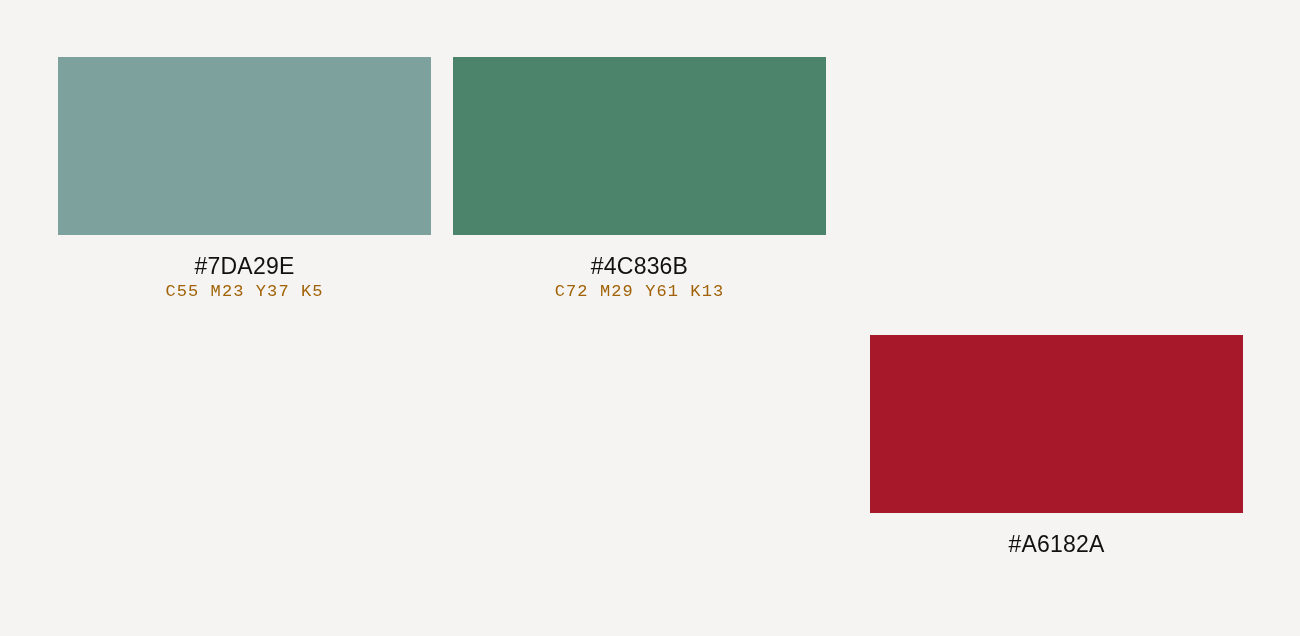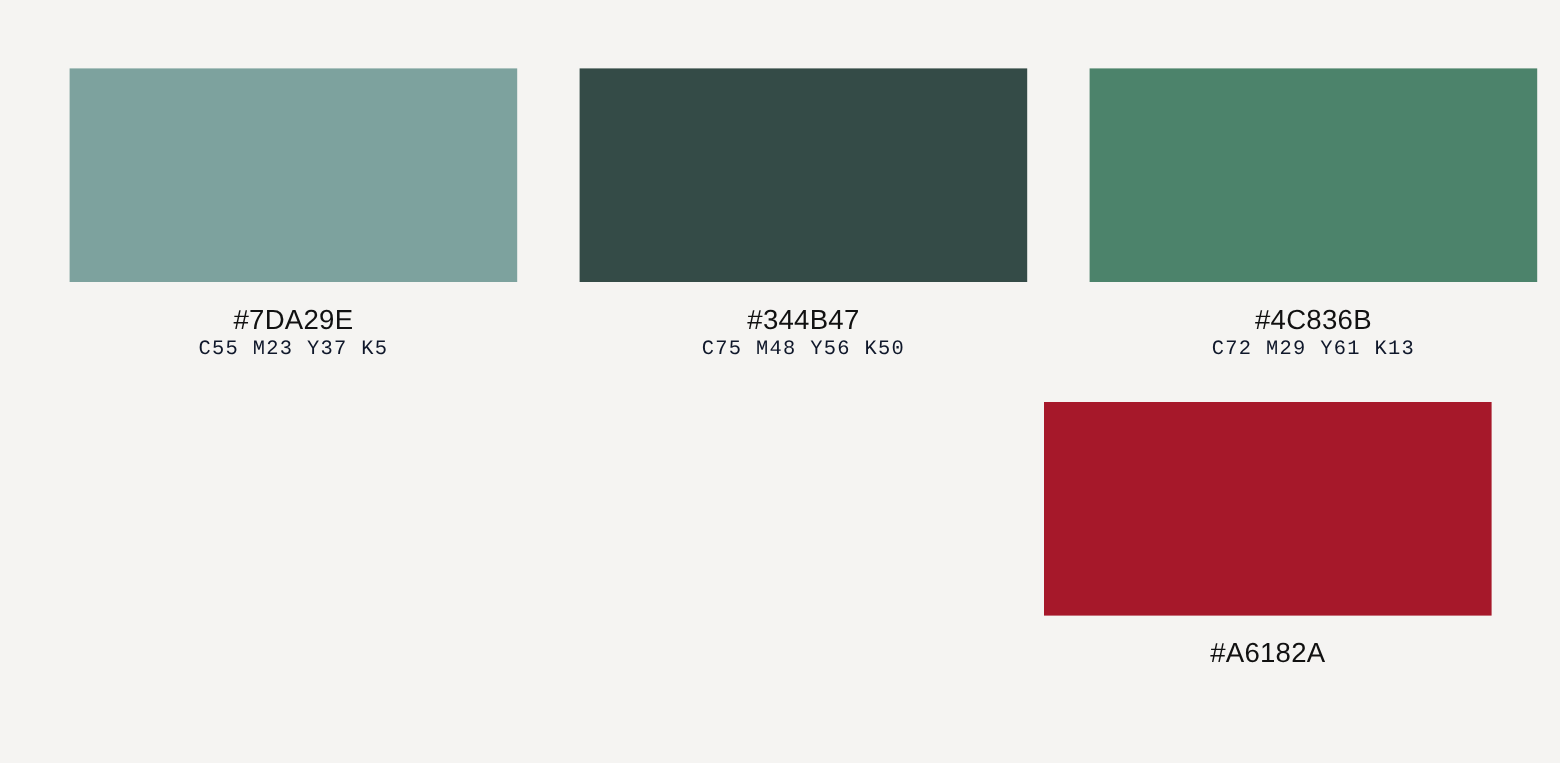--- a/index.html
+++ b/index.html
@@ -20,21 +20,21 @@
     box-sizing: border-box;
     padding: 57px 57px 0 58px;
     display: flex;
     flex-direction: column;
   }
 
   .swatch-row {
     display: flex;
     flex-direction: row;
     justify-content: flex-start;
-    gap: 52px;
+    gap: 22px;
   }
 
   .swatch-row.row-centered {
     justify-content: flex-end;
     margin-top: 33px;
   }
 
   .swatch-cell {
     width: 373px;
     display: flex;
@@ -56,43 +56,38 @@
     color: #111111;
     letter-spacing: 0.2px;
     white-space: nowrap;
   }
 
   .swatch-cmyk {
     margin-top: 3px;
     font-family: "Liberation Mono", monospace;
     font-size: 17px;
     line-height: 20px;
-    color: #0f172a;
+    color: #a16207;
     letter-spacing: 1.1px;
     white-space: nowrap;
   }
 </style>
 </head>
 <body style="background: rgb(245, 244, 242);">
 
 <div class="palette">
 
   <div class="swatch-row">
 
     <div class="swatch-cell">
       <div class="swatch-chip" style="background:#7DA29E"></div>
       <div class="swatch-hex">#7DA29E</div>
       <div class="swatch-cmyk">C55 M23 Y37 K5</div>
     </div>
 
-    <div class="swatch-cell">
-      <div class="swatch-chip" style="background:#344B47"></div>
-      <div class="swatch-hex">#344B47</div>
-      <div class="swatch-cmyk">C75 M48 Y56 K50</div>
-    </div>
 
     <div class="swatch-cell">
       <div class="swatch-chip" style="background:#4C836B"></div>
       <div class="swatch-hex">#4C836B</div>
       <div class="swatch-cmyk">C72 M29 Y61 K13</div>
     </div>
 
   </div>
 
   <div class="swatch-row row-centered">

